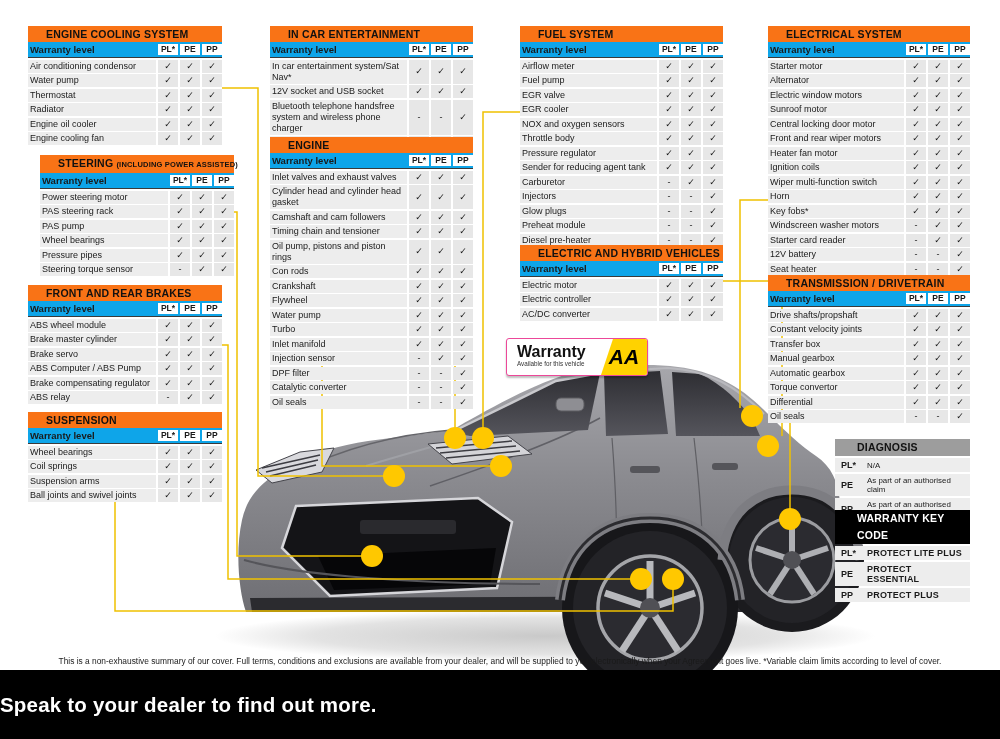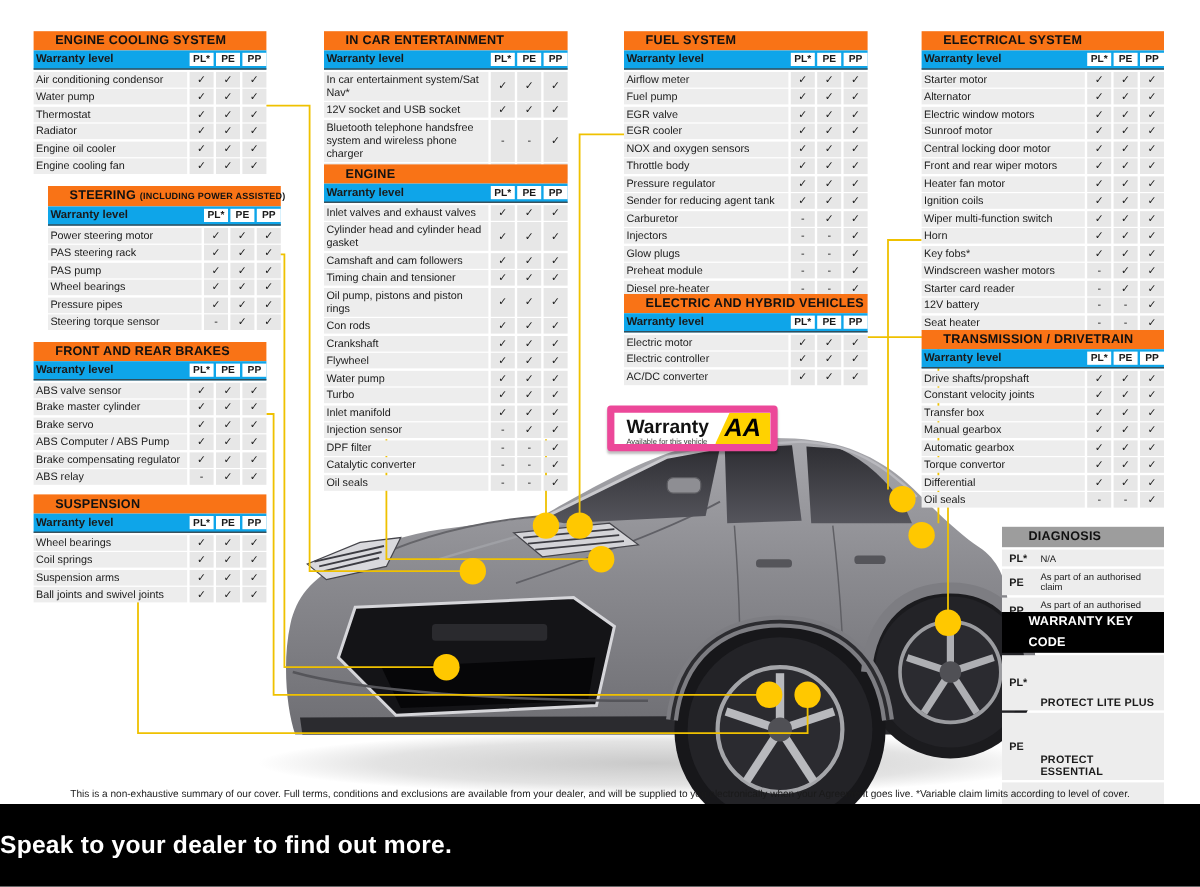--- a/index.html
+++ b/index.html
@@ -33,25 +33,25 @@
   .trow .mark-cell { background:#e7e7e7; }
   
   .ktable { position:absolute; z-index:2; }
   .ktable .k-title { font-weight:bold; font-size:10.5px; line-height:17px; padding:0 22px; letter-spacing:.2px; }
   .ktable.gray .k-title { background:#9d9d9d; color:#111; }
   .ktable.black .k-title { background:#000; color:#fff; }
   .krow { display:flex; margin-top:2px; background:#ededed; padding:2px 4px 2px 6px; align-items:center; }
   .krow .kkey { width:26px; flex:0 0 26px; font-weight:bold; font-size:9px; }
   .krow .kval { font-size:7.9px; }
   .ktable.black .krow { background:#ededed; }
-  .ktable.black .krow .kval { font-weight:bold; font-size:9px; letter-spacing:.2px;margin-top:32px; }
+  .ktable.black .krow .kval { font-weight:bold; font-size:9px; letter-spacing:.2px; }
   
   #roof-badge {
     position:absolute; left:506px; top:338px; width:142px; height:38px; z-index:1;
-    background:#fff; border:6px solid #ec4899; border-radius:3px;
+    background:#fff; border:1px solid #ec4899; border-radius:3px;
     box-shadow:0 2px 2px rgba(0,0,0,.25); display:flex; overflow:hidden;
   }
   #roof-badge .badge-left { flex:1; padding:4px 0 0 10px; }
   #roof-badge .badge-title { font-weight:bold; font-size:16px; line-height:17px; color:#111; }
   #roof-badge .badge-sub { font-size:6.3px; color:#333; }
   #roof-badge .badge-logo {
     width:46px; flex:0 0 46px; background:#FFD200; color:#000;
     display:flex; align-items:center; justify-content:center;
     font-weight:bold; font-style:italic; font-size:21px;
     clip-path:polygon(26% 0, 100% 0, 100% 100%, 0 100%);
@@ -303,21 +303,21 @@
   </div>
 <div id="t-brakes" class="wtable">
     <div class="tbl-title"><span>FRONT AND REAR BRAKES</span></div>
     <div class="hdr-row">
       <div class="name-cell">Warranty level</div>
       <div class="mark-cell">PL*</div>
       <div class="mark-cell">PE</div>
       <div class="mark-cell">PP</div>
     </div>
     <div class="trow">
-      <div class="name-cell">ABS valve sensor</div>
+      <div class="name-cell">ABS wheel module</div>
       <div class="mark-cell">✓</div>
       <div class="mark-cell">✓</div>
       <div class="mark-cell">✓</div>
     </div>
     <div class="trow">
       <div class="name-cell">Brake master cylinder</div>
       <div class="mark-cell">✓</div>
       <div class="mark-cell">✓</div>
       <div class="mark-cell">✓</div>
     </div>

